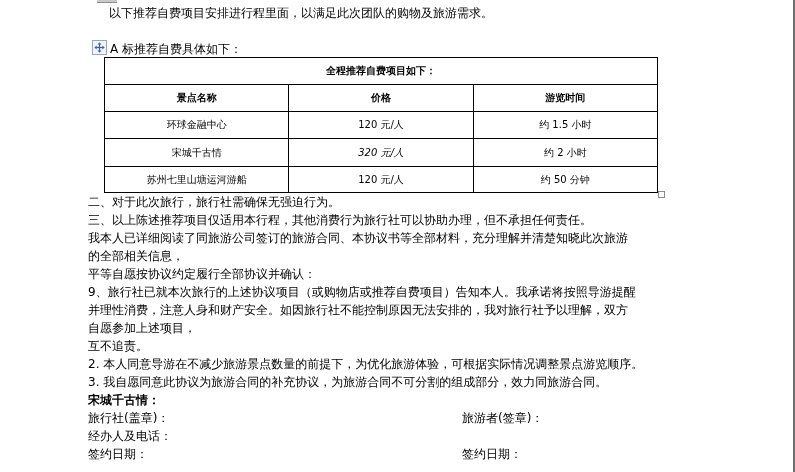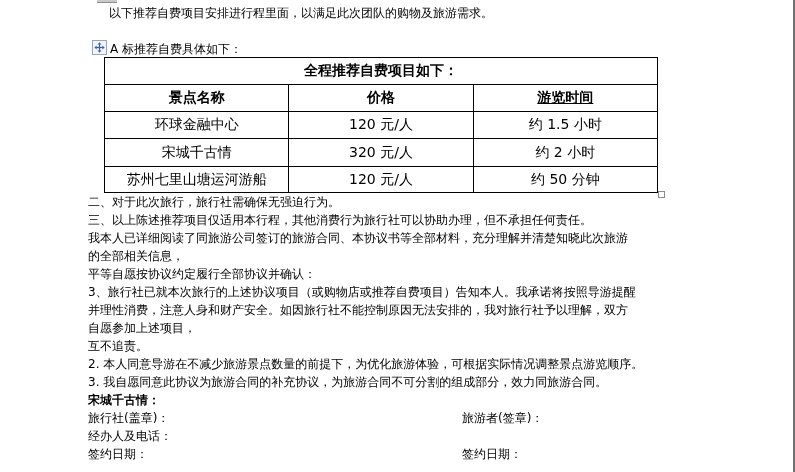--- a/index.html
+++ b/index.html
@@ -38,43 +38,43 @@
     background: #f2f4f7;
     display: flex; align-items: center; justify-content: center;
     cursor: move;
   }
   .move-handle svg { width: 11px; height: 11px; display: block; }
   table.fee-table {
     position: absolute; left: 104px; top: 57px;
     width: 554px;
     border-collapse: collapse;
     table-layout: fixed;
-    font-size: 14px;
+    font-size: 10px;
   }
   table.fee-table td {
     border: 1px solid #000000;
     text-align: center;
     vertical-align: middle;
     padding: 0;
     overflow: hidden;
     white-space: nowrap;
   }
   td.caption-cell {
     text-align: left; font-weight: bold;
     padding-left: 13px; height: 27px;
   }
   tr.hdr td { font-weight: bold; height: 27px; }
   tr.r1 td { height: 27px; }
   tr.r2 td { height: 28px; }
   tr.r3 td { height: 26px; }
-  td.top-align { vertical-align: top; line-height: 15px; }
+  td.top-align { vertical-align: top; line-height: 15px; font-style: italic; }
   td.low-align { vertical-align: bottom; padding-bottom: 3px; }
   .col-name { width: 217px; }
   .col-price { width: 189px; }
-  .col-time { width: 148px; text-decoration: underline; }
+  .col-time { width: 148px; }
   .resize-handle {
     position: absolute; left: 658px; top: 191px;
     width: 7px; height: 7px;
     background: #ffffff;
     border: 1px solid #8c8c8c;
     cursor: nwse-resize;
   }
   .terms {
     position: absolute; left: 88px; top: 193px;
     width: 706px;
@@ -135,21 +135,21 @@
 </tbody>
   </table>
 <div class="resize-handle"></div>
 
 <div class="terms">
   <div class="tline">二、对于此次旅行，旅行社需确保无强迫行为。</div>
   <div class="tline">三、以上陈述推荐项目仅适用本行程，其他消费行为旅行社可以协助办理，但不承担任何责任。</div>
   <div class="tline">我本人已详细阅读了同旅游公司签订的旅游合同、本协议书等全部材料，充分理解并清楚知晓此次旅游</div>
   <div class="tline">的全部相关信息，</div>
   <div class="tline">平等自愿按协议约定履行全部协议并确认：</div>
-  <div class="tline">3、旅行社已就本次旅行的上述协议项目（或购物店或推荐自费项目）告知本人。我承诺将按照导游提醒</div>
+  <div class="tline">9、旅行社已就本次旅行的上述协议项目（或购物店或推荐自费项目）告知本人。我承诺将按照导游提醒</div>
   <div class="tline">并理性消费，注意人身和财产安全。如因旅行社不能控制原因无法安排的，我对旅行社予以理解，双方</div>
   <div class="tline">自愿参加上述项目，</div>
   <div class="tline">互不追责。</div>
   <div class="tline">2. 本人同意导游在不减少旅游景点数量的前提下，为优化旅游体验，可根据实际情况调整景点游览顺序。</div>
   <div class="tline">3. 我自愿同意此协议为旅游合同的补充协议，为旅游合同不可分割的组成部分，效力同旅游合同。</div>
 
   <div class="sig-heading">宋城千古情：</div>
   <div class="sig-row">
     <span>旅行社(盖章)：</span>
     <span class="sig-right">旅游者(签章)：</span>

